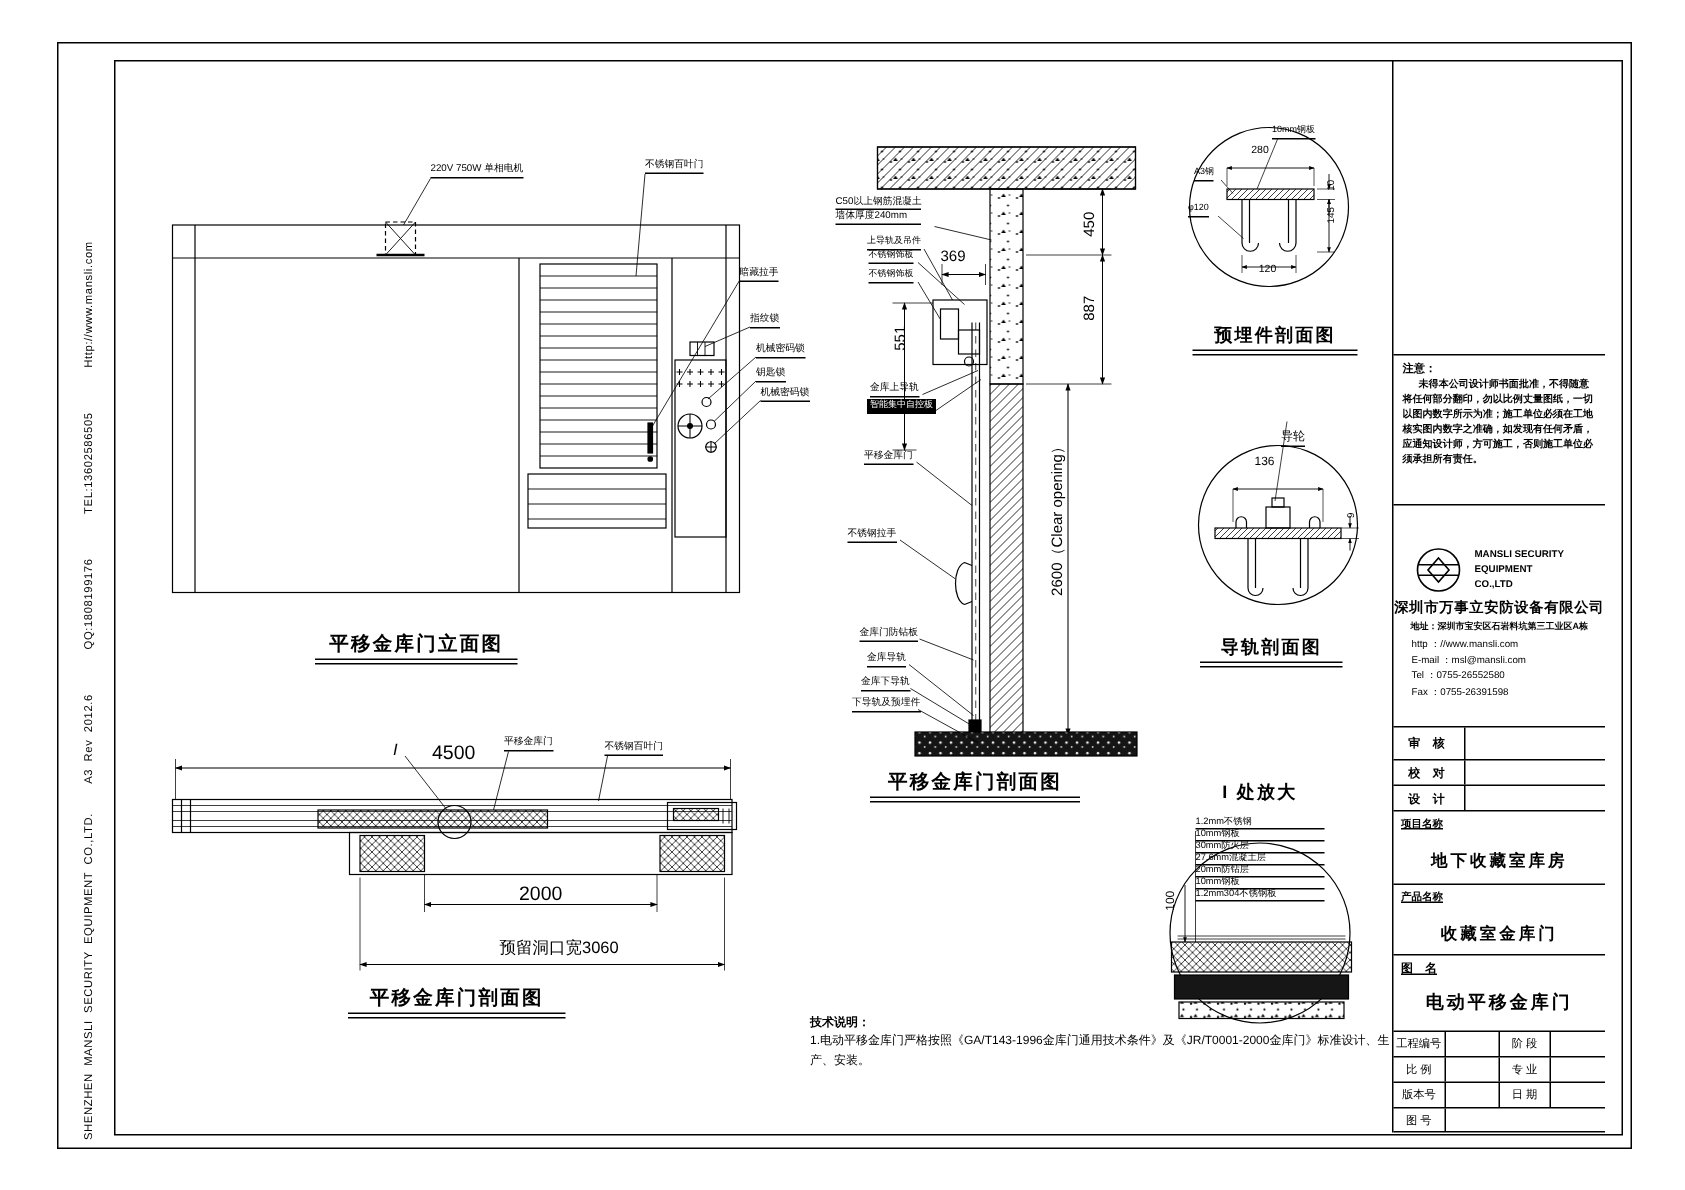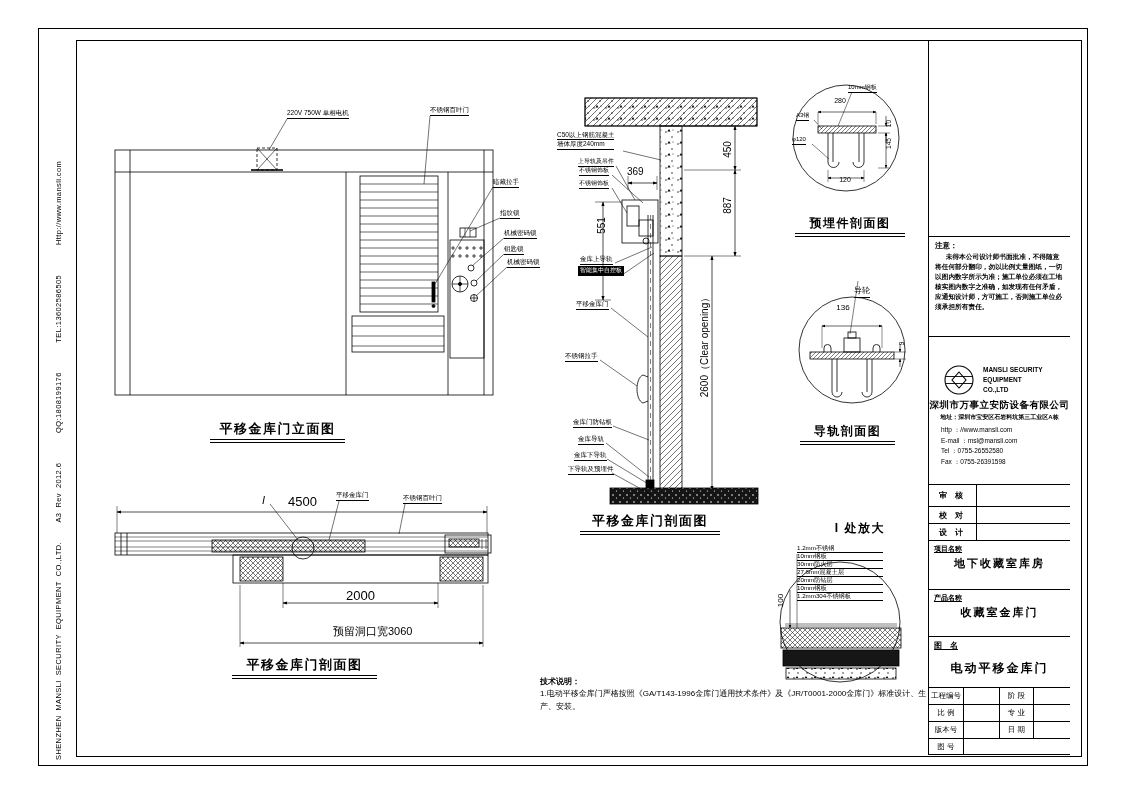--- a/index.html
+++ b/index.html
@@ -10,21 +10,21 @@
   #inner-frame{left:76px;top:40px;width:1004px;height:715px;border:1.5px solid #000;}
   #side-strip{position:absolute;left:54px;top:760px;width:718px;transform-origin:0 0;transform:rotate(-90deg);
     font-size:7.5px;letter-spacing:.4px;white-space:pre;color:#000;}
   svg.view{position:absolute;overflow:visible;}
   .lbl{position:absolute;font-size:6.5px;line-height:1.25;white-space:nowrap;border-bottom:.8px solid #000;padding-bottom:.5px;}
   .dim{position:absolute;font-size:10px;white-space:nowrap;}
   .rot{transform:rotate(-90deg);text-align:center;}
   .ttl{position:absolute;font-weight:bold;font-size:13px;letter-spacing:1.5px;text-align:center;
     border-bottom:4px double #000;padding-bottom:1px;}
   .ttl.small{font-size:12px;}
-  .ttl.nound{border-bottom:none;text-align:right;}
+  .ttl.nound{border-bottom:none;}
   .invlbl{background:#000;color:#fff;border-bottom:none;padding:1px 2px;font-size:6px;}
   #tech-notes{position:absolute;left:540px;top:676px;width:398px;font-size:8px;line-height:1.55;}
   #tech-notes .h{font-weight:bold;}
   
   #title-block{position:absolute;left:928px;top:40px;width:142px;height:715px;border-left:1.5px solid #000;box-sizing:border-box;}
   #title-block .cell{position:absolute;left:0;width:100%;border-bottom:1.5px solid #000;box-sizing:border-box;}
   #tb-empty{top:0;height:197px;}
   #tb-notice{top:197px;height:100px;padding:4px 6px;}
   #tb-notice .nt{font-size:7.5px;font-weight:bold;margin-bottom:1px;}
   #tb-notice .nb{font-size:6.7px;line-height:1.5;text-indent:1.6em;font-weight:bold;}
@@ -34,21 +34,21 @@
   .cn-name{font-size:9.5px;font-weight:bold;text-align:center;letter-spacing:.5px;margin-top:2px;}
   .addr{font-size:6px;font-weight:bold;text-align:center;margin-top:1px;}
   .contact{font-size:6.5px;line-height:1.65;margin:3px 0 0 12px;}
   .srow{display:flex;}
   .srow .sl{width:48px;border-right:1px solid #000;box-sizing:border-box;display:flex;align-items:center;justify-content:center;
     font-size:8px;font-weight:bold;letter-spacing:3px;}
   #tb-r1{top:445px;height:22px;}
   #tb-r2{top:467px;height:17px;}
   #tb-r3{top:484px;height:17px;}
   .bigcell .cl{font-size:7px;font-weight:bold;padding:3px 0 0 5px;text-decoration:underline;}
-  .bigcell .cv{font-size:11px;font-weight:bold;text-align:center;letter-spacing:2px;margin-top:2px;}
+  .bigcell .cv{font-size:11px;font-weight:bold;text-align:center;letter-spacing:2px;margin-top:12px;}
   #tb-project{top:501px;height:49px;}
   #tb-product{top:550px;height:47px;}
   #tb-drawing{top:597px;height:51px;}
   #tb-drawing .cv{font-size:12px;margin-top:9px;}
   .mrow{display:flex;font-size:7.5px;font-weight:normal;}
   .mrow div{box-sizing:border-box;border-right:1px solid #000;display:flex;align-items:center;justify-content:center;}
   .mrow div:last-child{border-right:none;}
   .mc1{width:35px;} .mc2{width:36px;} .mc3{width:35px;} .mc4{width:36px;} .mcr{width:107px;}
   #tb-m1{top:648px;height:17px;} #tb-m2{top:665px;height:17px;} #tb-m3{top:682px;height:17px;} #tb-m4{top:699px;height:16px;border-bottom:none;}
 </style>

